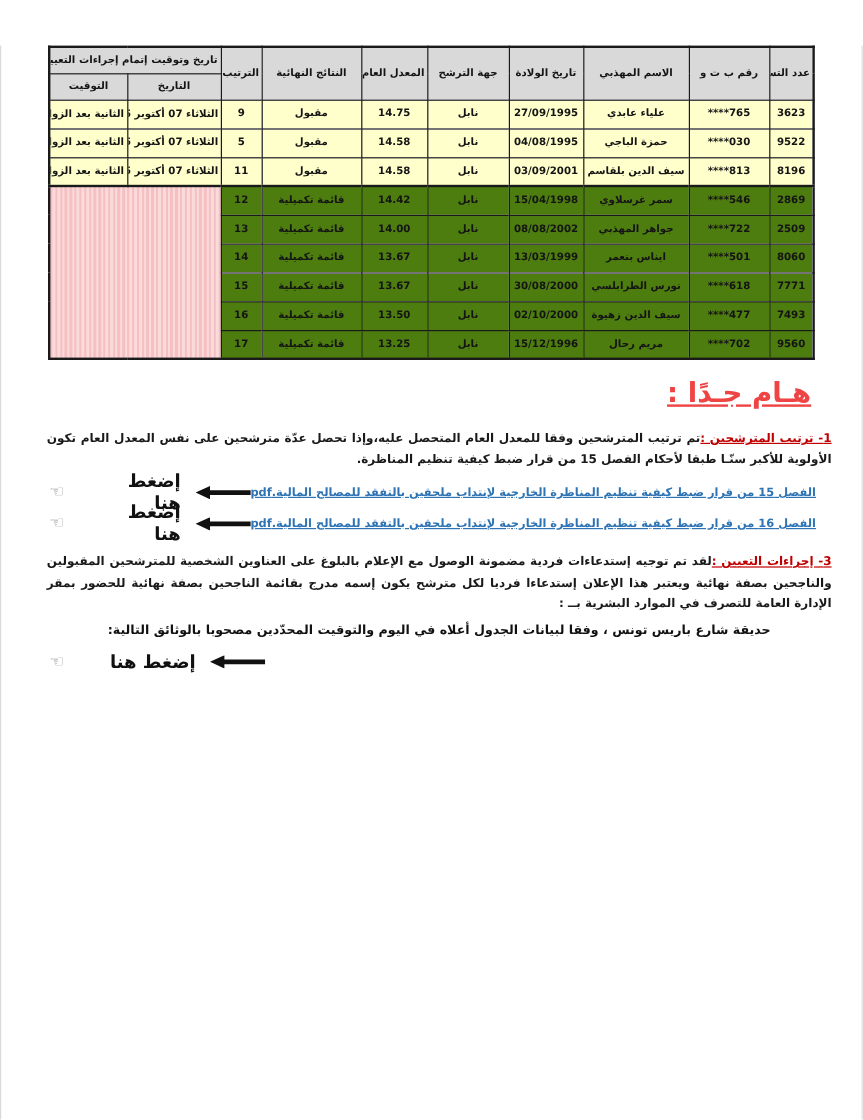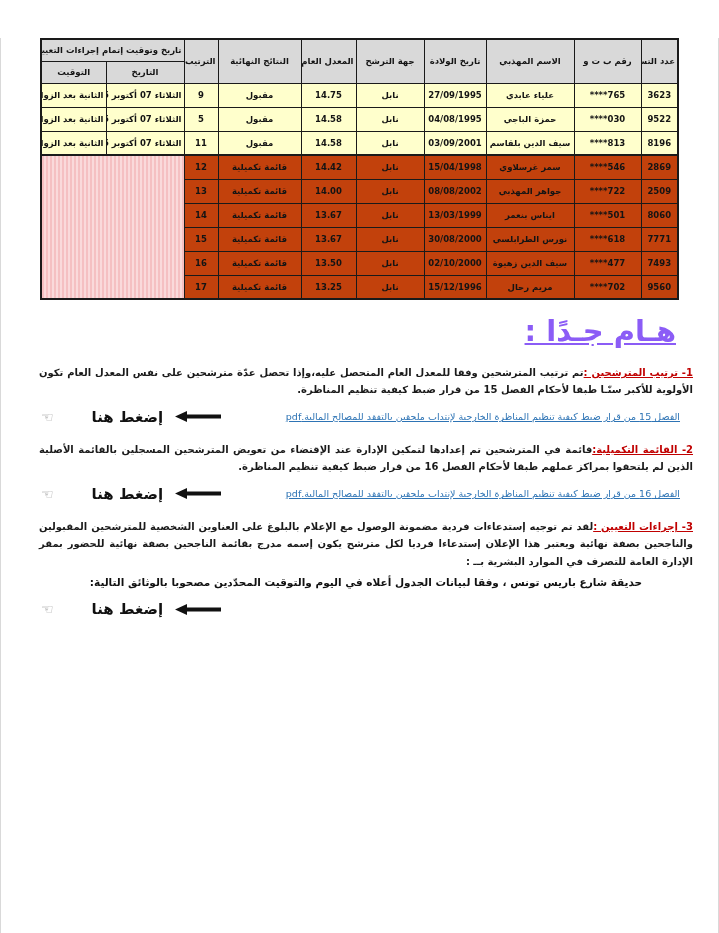--- a/index.html
+++ b/index.html
@@ -36,40 +36,40 @@
     overflow: hidden;
     white-space: nowrap;
   }
   table.results thead th {
     background: #d9d9d9;
     font-size: 8.5px;
     height: 22px;
   }
   table.results tbody td { font-size: 8.5px; height: 24px; }
   tr.row-accepted td { background: #ffffcc; }
-  tr.row-complementary td { background: #c2410c; }
+  tr.row-complementary td { background: #4d7c0f; }
   td.cell-id { direction: ltr; font-size: 9px; }
   td.cell-reg { font-size: 9px; }
   td.cell-birth { direction: ltr; font-size: 8.5px; font-weight: normal; color:#222; }
   td.cell-avg { font-size: 9px; direction: ltr; }
   td.cell-rank { font-size: 10px; }
   td.cell-date, td.cell-time { font-size: 7.5px; }
   td.empty-merged {
     background: repeating-linear-gradient(90deg,
       #f5c0c2 0px, #f5c0c2 2px, #fadadb 2px, #fadadb 4px) !important;
     border: 2px solid #1a1a1a;
   }
   tr.first-complementary td { border-top-width: 2px; }
 
   
   .very-important {
     margin: 16px 42px 0 0;
     text-align: right;
-    color: #8b5cf6;
-    font-size: 29px;
+    color: #ef4444;
+    font-size: 23px;
     font-weight: bold;
     text-decoration: underline;
     line-height: 1.1;
   }
   .note-block { margin: 16px 25px 0 38px; }
   .note-text {
     font-size: 10px;
     font-weight: bold;
     color: #1a1a1a;
     line-height: 1.75;
@@ -108,21 +108,21 @@
     margin-right: 12px;
     padding-left: 28px;
   }
   .arrow-icon { display: inline-block; line-height: 0; }
   .arrow-icon svg { display: block; }
   .doc-link {
     flex: 1;
     text-align: right;
     direction: rtl;
     font-size: 9.5px;
-    font-weight: normal;
+    font-weight: bold;
     color: #2e74b5;
     text-decoration: underline;
     cursor: pointer;
     white-space: nowrap;
   }
 </style>
 </head>
 <body>
 
 <div class="page">
@@ -267,23 +267,20 @@
     <span class="hand-icon">☜</span>
     <span class="click-here">إضغط هنا</span>
     <span class="arrow-icon">
       <svg width="46" height="11" viewBox="0 0 46 11">
           <polygon points="0,5.5 12,0 12,3.5 46,3.5 46,7.5 12,7.5 12,11" fill="#111"></polygon>
         </svg>
     </span>
     <span class="doc-link">الفصل 15 من قرار ضبط كيفية تنظيم المناظرة الخارجية لإنتداب ملحقين بالتفقد للمصالح المالية.pdf</span>
   </div>
 
-  <div class="note-block">
-    <div class="note-text"><span class="note-lead">2- القائمة التكميلية:</span><span>قائمة في المترشحين تم إعدادها لتمكين الإدارة عند الإقتضاء من تعويض المترشحين المسجلين بالقائمة الأصلية الذين لم يلتحقوا بمراكز عملهم طبقا لأحكام الفصل 16 من قرار ضبط كيفية تنظيم المناظرة.</span></div>
-  </div>
   <div class="link-line">
     <span class="hand-icon">☜</span>
     <span class="click-here">إضغط هنا</span>
     <span class="arrow-icon">
       <svg width="46" height="11" viewBox="0 0 46 11">
           <polygon points="0,5.5 12,0 12,3.5 46,3.5 46,7.5 12,7.5 12,11" fill="#111"></polygon>
         </svg>
     </span>
     <span class="doc-link">الفصل 16 من قرار ضبط كيفية تنظيم المناظرة الخارجية لإنتداب ملحقين بالتفقد للمصالح المالية.pdf</span>
   </div>

